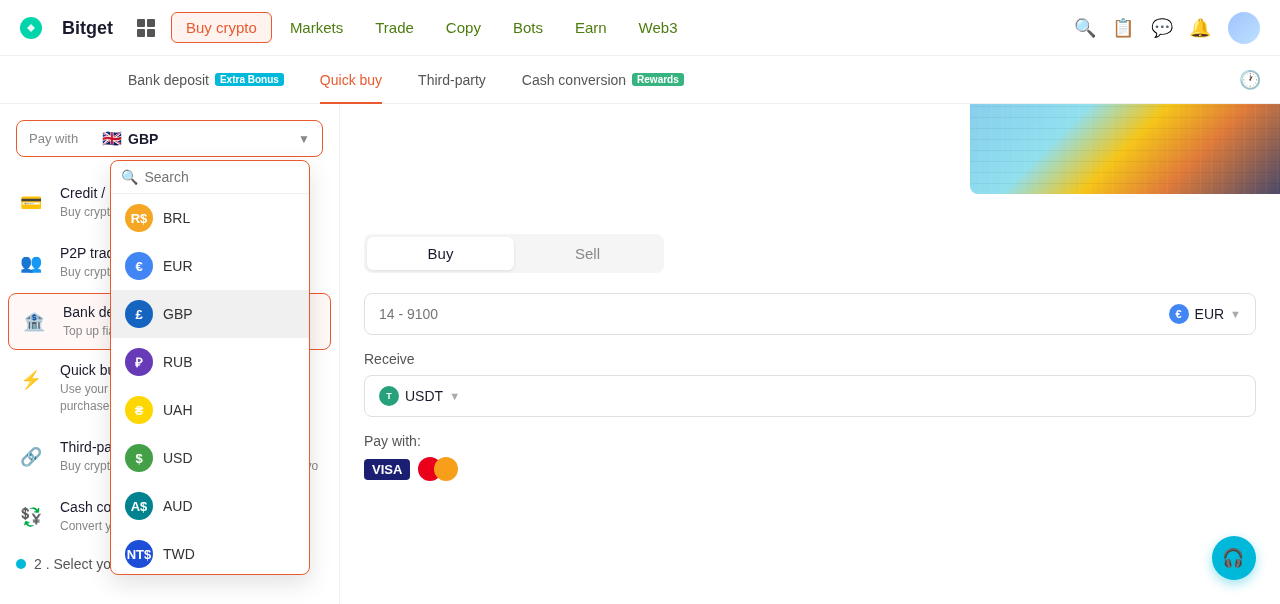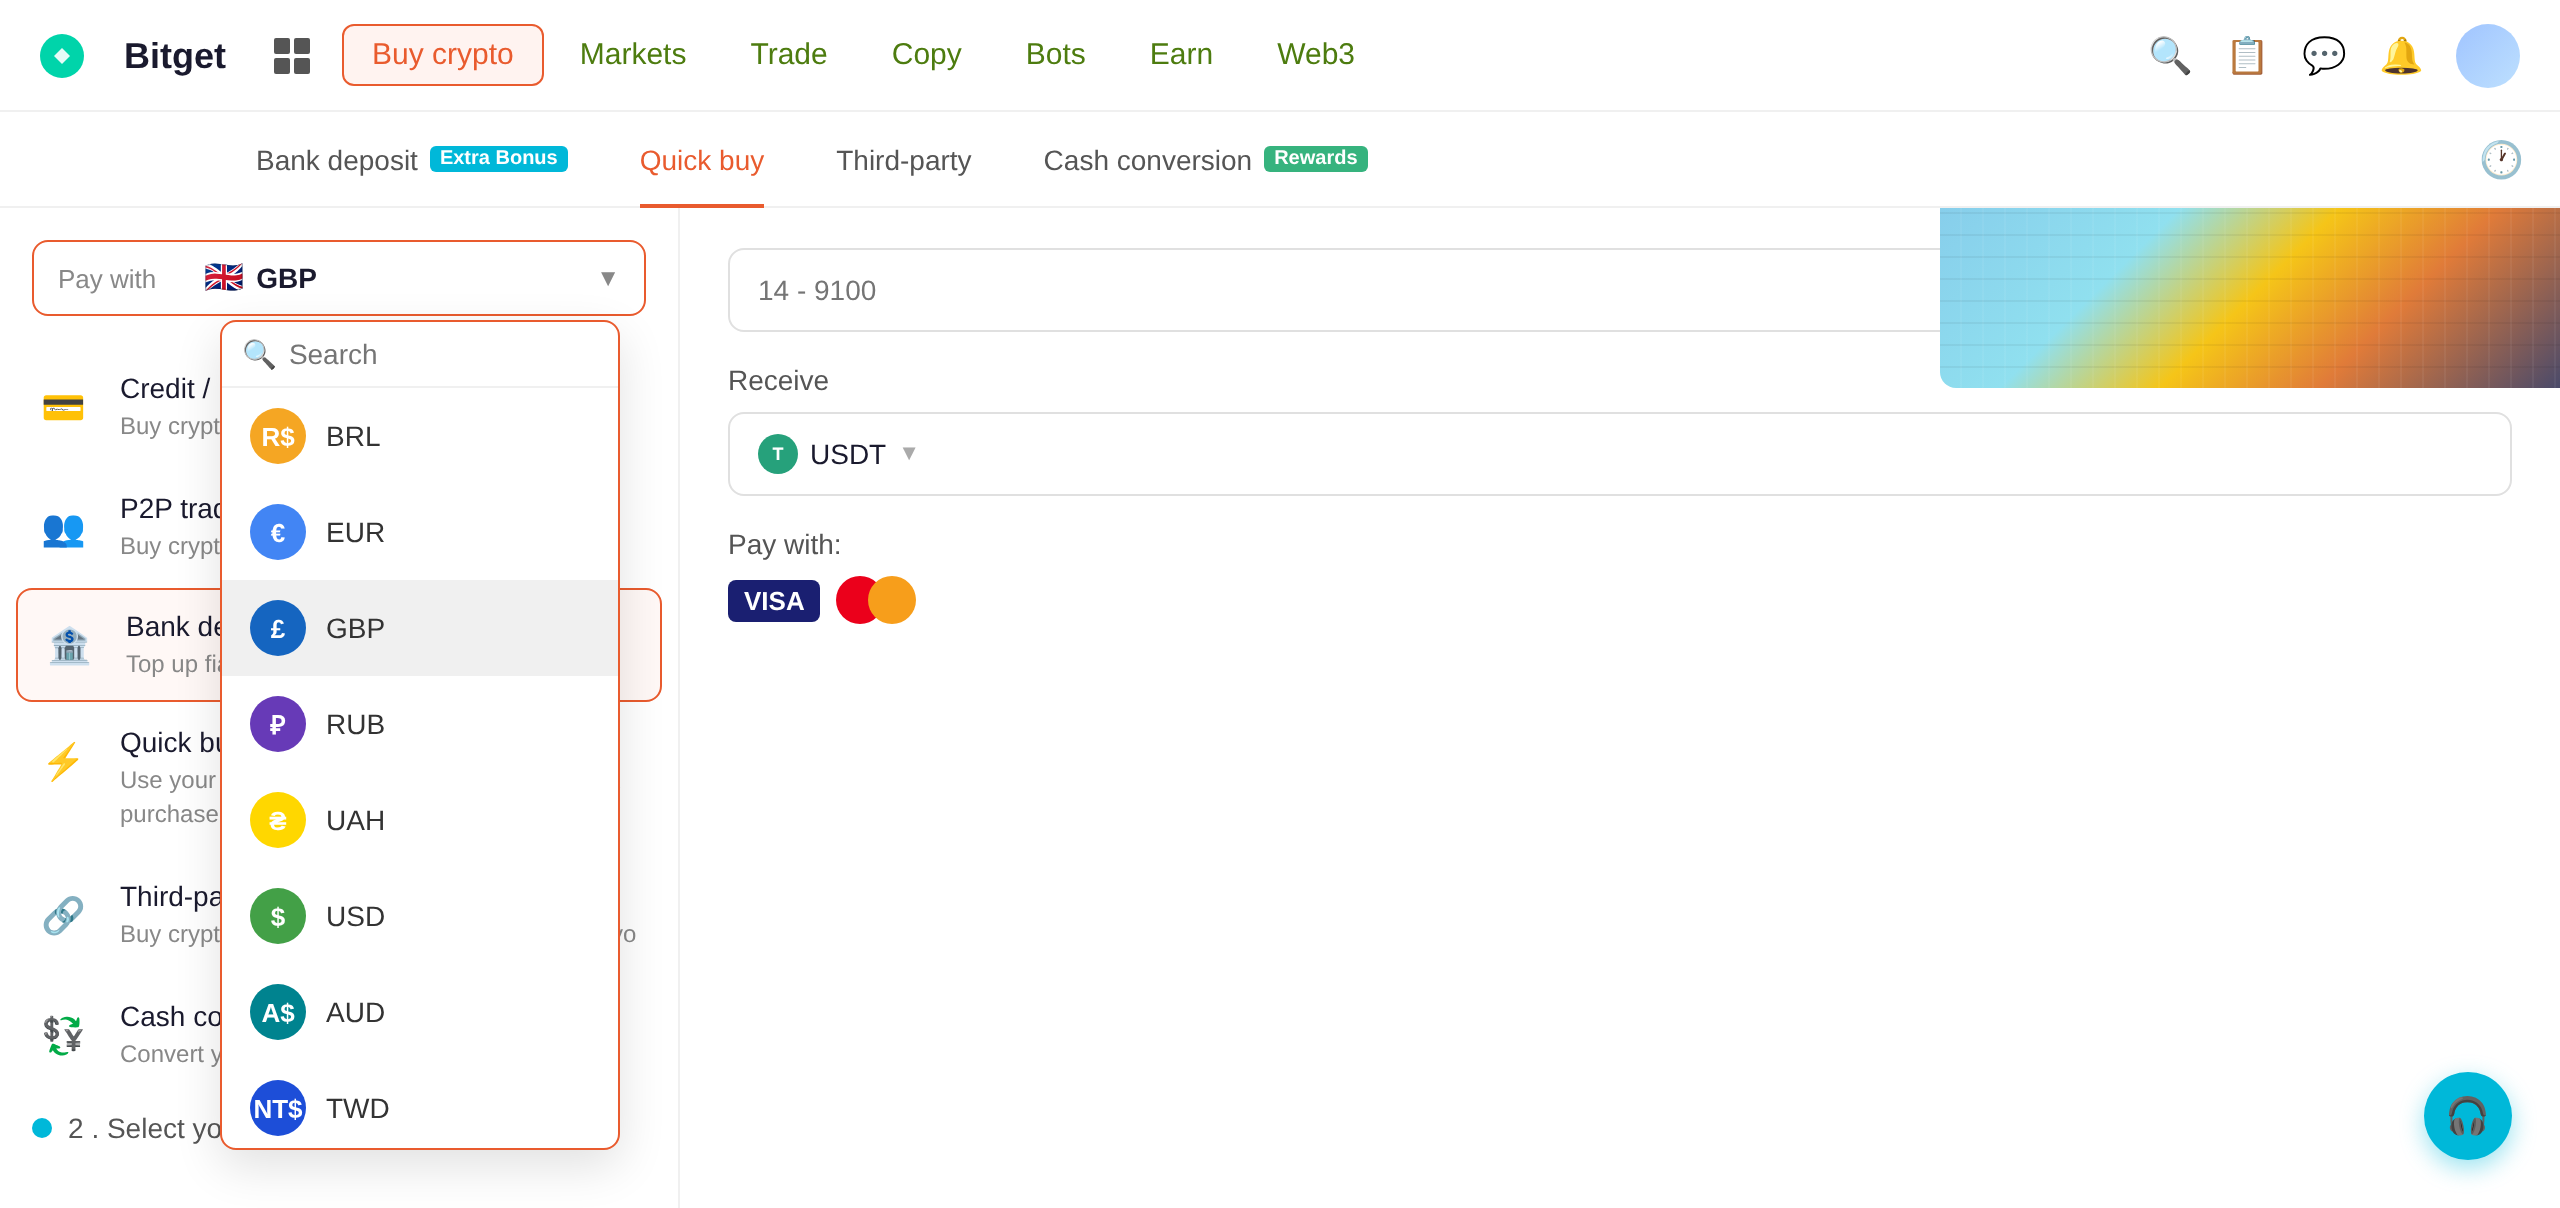--- a/index.html
+++ b/index.html
@@ -284,20 +284,26 @@
         </div>
       </div>
   </div>
 
   <div class="right-panel">
 
     <div style="position:absolute; top:0; right:0; width:310px; height:90px; background: linear-gradient(135deg, #87ceeb 0%, #90e0ef 30%, #f5c518 50%, #e07b39 70%, #4a4a6a 100%); border-radius:0 0 0 8px; overflow:hidden; image-rendering:pixelated;">
       <div style="width:100%;height:100%;background:repeating-linear-gradient(90deg, transparent, transparent 10px, rgba(255,255,255,0.05) 10px, rgba(255,255,255,0.05) 11px), repeating-linear-gradient(0deg, transparent, transparent 10px, rgba(0,0,0,0.05) 10px, rgba(0,0,0,0.05) 11px);"></div>
     </div>
 
+    <div style="margin-top:110px;">
+      <div class="buy-sell-tabs">
+        <div class="bs-tab active">Buy</div>
+        <div class="bs-tab">Sell</div>
+      </div>
+    </div>
 
     <div class="form-field">
       <input type="text" style="color: rgb(170, 170, 170);" placeholder="14 - 9100">
       <div class="currency-selector">
         <span style="width:20px;height:20px;border-radius:50%;background:#4285f4;display:inline-flex;align-items:center;justify-content:center;color:#fff;font-size:11px;font-weight:700;">€</span>
         <span class="currency-selector-name">EUR</span>
         <span style="color:#aaa;font-size:11px;">▼</span>
       </div>
     </div>
 

